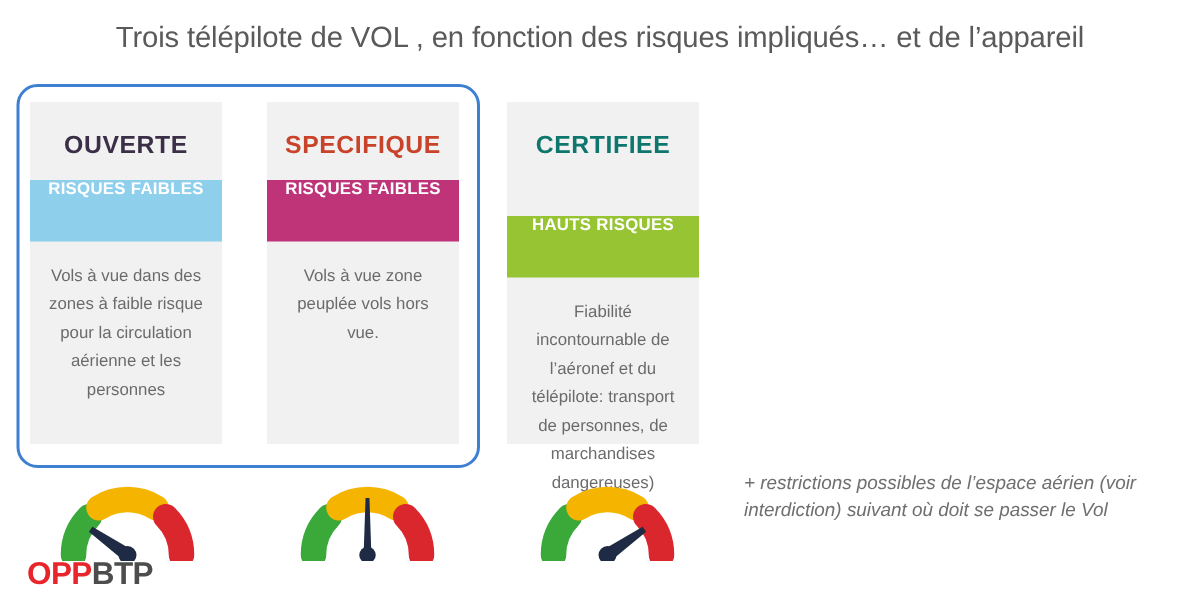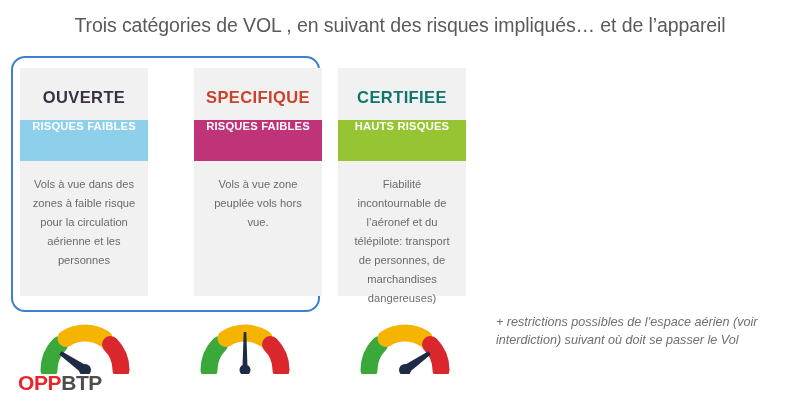--- a/index.html
+++ b/index.html
@@ -52,21 +52,21 @@
   }
   .card {
     position: absolute;
     top: 68px;
     width: 128px;
     height: 228px;
     background: #f1f1f1;
     box-sizing: border-box;
   }
   .card-1 { left: 20px; }
-  .card-2 { left: 194px; }
+  .card-2 { left: 178px; }
   .card-3 { left: 338px; }
 
   .card-title {
     text-align: center;
     font-size: 16.5px;
     font-weight: bold;
     letter-spacing: 0.4px;
     padding-top: 20px;
     padding-bottom: 13px;
   }
@@ -79,21 +79,21 @@
     display: flex;
     align-items: flex-start;
     justify-content: center;
     color: #ffffff;
     font-size: 11.2px;
     font-weight: bold;
     letter-spacing: 0.2px;
   }
   .band-1 { background: #8ecfec; }
   .band-2 { background: #bf3379; }
-  .band-3 { background: #96c432; }
+  .band-3 { background: #96c432; margin-top: 24px; }
 
   .card-body {
     padding: 14px 9px 0 9px;
     text-align: center;
     font-size: 11.2px;
     line-height: 19px;
     color: #6b6b6b;
   }
 
   
@@ -128,21 +128,21 @@
     width: 292px;
     font-style: italic;
     font-size: 12.6px;
     line-height: 18px;
     color: #6f6f6f;
   }
 </style>
 </head>
 <body>
 
-<div class="slide-title">Trois catégories de VOL , en suivant des risques impliqués… et de l’appareil</div>
+<div class="slide-title">Trois télépilote de VOL , en fonction des risques impliqués… et de l’appareil</div>
 
 <div class="blue-frame"></div>
 
 <div class="cards">
 
   <div class="card card-1">
     <div class="card-title">OUVERTE</div>
     <div class="card-band band-1">
       <span>RISQUES FAIBLES</span>
     </div>

